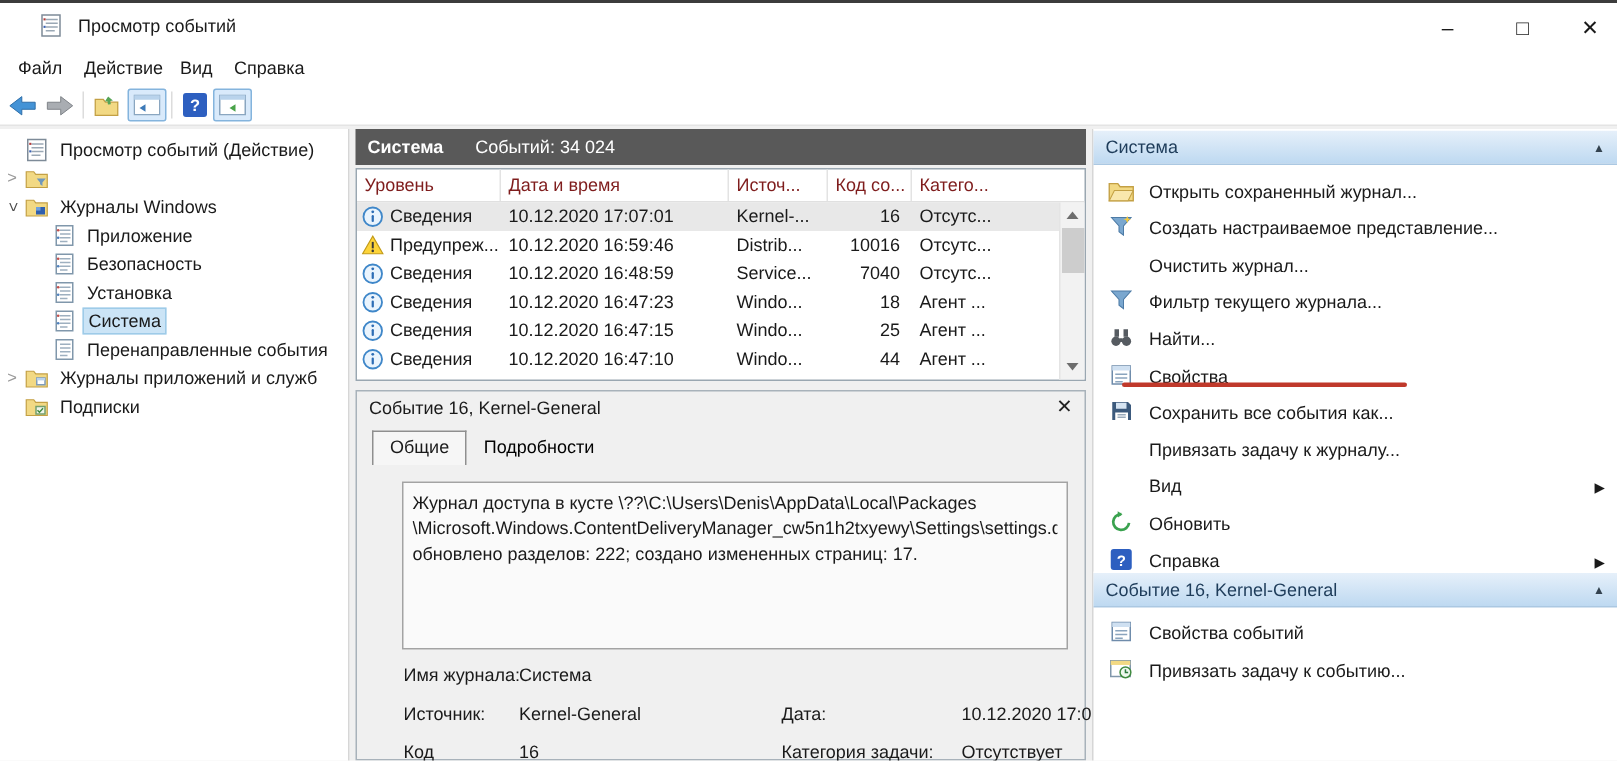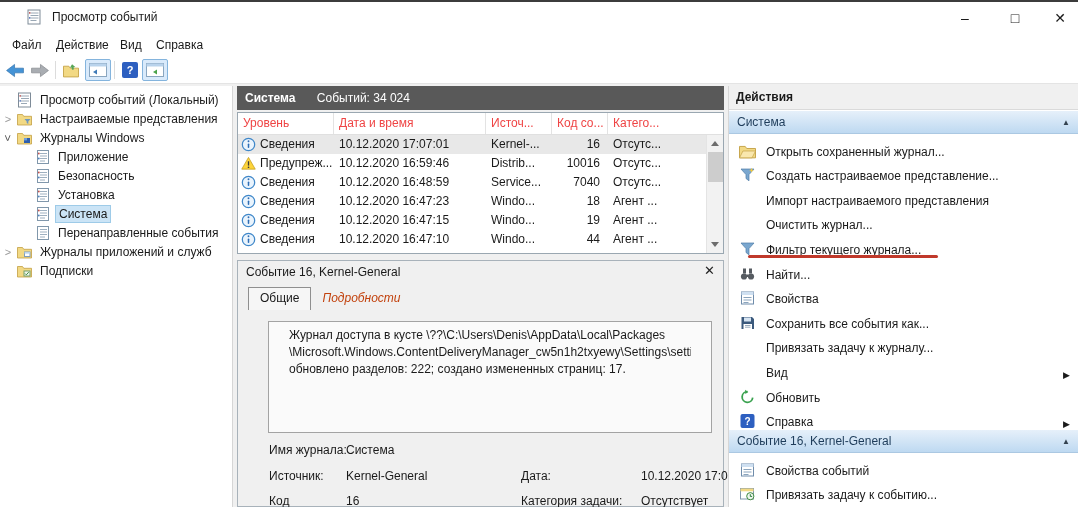--- a/index.html
+++ b/index.html
@@ -35,21 +35,21 @@
   .ticon { width:17px; height:16px; flex:0 0 17px; margin-right:4px; }
   .tlabel { padding:1px 3px; }
   .tlabel.sel { background:#cbe4f6; border:1px solid #9ecbe8; } .ind2 { width:34px; flex:0 0 34px; }
 
   
   #main { left:237px; top:2px; width:487px; height:421px; }
   #main-header { left:0; top:0; width:487px; height:24px; background:#595959; color:#fff; line-height:24px; }
   #main-title { margin-left:8px; font-weight:bold; }
   #main-count { margin-left:18px; }
   #listview { left:0; top:26px; width:487px; height:142px; background:#fff; border:1px solid #9aa7b1; }
-  #lv-header { display:flex; height:22px; border-bottom:1px solid #e0e0e0; color:#ef4444; }
+  #lv-header { display:flex; height:22px; border-bottom:1px solid #e0e0e0; color:#7f1d1d; }
   .hcell { line-height:21px; padding-left:5px; border-right:1px solid #e3e3e3; }
   .c-level { width:96px; } .c-date { width:152px; } .c-src { width:66px; }
   .c-code { width:56px; } .c-cat { flex:1; border-right:none; }
   .hcell.c-code { text-align:left; }
   #lv-rows { margin-right:17px; }
   .lrow { display:flex; height:19px; line-height:19px; align-items:center; }
   .lrow.sel { background:#e8e8e8; }
   .cell { white-space:nowrap; overflow:hidden; }
   .cell.c-level { display:flex; align-items:center; padding-left:3px; }
   .cell.c-date,.cell.c-src { padding-left:5px; }
@@ -62,22 +62,22 @@
   #scr-dn { bottom:6px; border-left:4px solid transparent; border-right:4px solid transparent; border-top:5px solid #6d6d6d; }
   #scr-thumb { position:absolute; left:1px; top:17px; width:15px; height:30px; background:#cdcdcd; }
 
   
   #preview { left:0; top:174px; width:487px; height:247px; background:#f0f0f0; border:1px solid #a8b2ba; }
   #pv-title { left:8px; top:4px; color:#1a1a1a; }
   #pv-close { right:8px; top:2px; font-weight:bold; font-size:13px; color:#222; cursor:default; }
   #pv-tabs { left:10px; top:26px; height:23px; display:flex; }
   .tab { padding:3px 11px 0 11px; height:23px; }
   .tab.active { background:#f6f6f6; border:1px solid #8f8f8f; border-bottom:none; }
-  .tab.inactive { margin-top:2px; padding-top:2px; color:#c2410c;font-style:italic; }
-  #pv-text { left:30px; top:60px; width:444px; height:112px; background:#fafafa; border:1px solid #a3a3a3; padding:5px 20px; overflow:hidden; }
+  .tab.inactive { margin-top:2px; padding-top:2px; color:#000000; }
+  #pv-text { left:30px; top:60px; width:444px; height:112px; background:#fafafa; border:1px solid #a3a3a3; padding:5px 6px; overflow:hidden; }
   .pv-line { white-space:nowrap; overflow:hidden; line-height:17px; }
   .fld { position:absolute; white-space:nowrap; }
   .fr1 { top:182px; } .fr2 { top:208px; } .fr3 { top:233px; }
   .fc1 { left:31px; } .fc2 { left:108px; } .fc3 { left:283px; } .fc4 { left:403px; }
 
   
   #actions { left:728px; top:2px; width:350px; height:423px; background:#fff; border-left:1px solid #d6d6d6; }
   #actions-header { height:24px; background:#f0f0f0; border-bottom:1px solid #dadada; font-weight:bold; line-height:23px; padding-left:7px; }
   .sect-header { height:24px; background:linear-gradient(#e6f0fa,#bed9f1); border-top:1px solid #fff; border-bottom:1px solid #abc8e2; color:#1e3c5a; line-height:23px; padding:0 8px; display:flex; }
   .sect-header .stitle { flex:1; }
@@ -178,31 +178,30 @@
       <div class="tree-row">
         <span class="tw"></span>
         <span class="ticon">
             <svg viewBox="0 0 16 16">
               <rect x="2" y="1" width="12" height="14" fill="#fff" stroke="#7e8b98"></rect>
               <path d="M4.5 4h8M4.5 6.5h8M4.5 9h8M4.5 11.5h6" stroke="#9aa8b5"></path>
               <rect x="3" y="3.2" width="1.4" height="1.4" fill="#b23b3b"></rect>
               <rect x="3" y="8.2" width="1.4" height="1.4" fill="#3b62b2"></rect>
             </svg>
           </span>
-        <span class="tlabel">Просмотр событий (Локальный)</span>
+        <span class="tlabel">Просмотр событий (Действие)</span>
       </div>
       <div class="tree-row">
         <span class="tw">&gt;</span>
         <span class="ticon">
             <svg viewBox="0 0 16 16">
               <path d="M1 3.5h5l1.3 1.8H15V14H1z" fill="#f2d984" stroke="#c3a044" stroke-width="0.8"></path>
               <path d="M8 8h6l-2.2 2.6V13l-1.6-1.1v-1.3z" fill="#6f98bd"></path>
             </svg>
           </span>
-        <span class="tlabel">Настраиваемые представления</span>
       </div>
       <div class="tree-row">
         <span class="tw exp">&gt;</span>
         <span class="ticon">
             <svg viewBox="0 0 16 16">
               <path d="M1 3.5h5l1.3 1.8H15V14H1z" fill="#f2d984" stroke="#c3a044" stroke-width="0.8"></path>
               <rect x="7.5" y="8" width="6" height="5" fill="#2f5fae"></rect>
               <rect x="7.5" y="8" width="3" height="2.4" fill="#6fa0dd"></rect>
             </svg>
           </span>
@@ -375,21 +374,21 @@
                   <svg viewBox="0 0 16 16">
                     <circle cx="8" cy="8" r="6.6" fill="#eaf4fd" stroke="#3f87c9" stroke-width="1.3"></circle>
                     <rect x="7.2" y="6.8" width="1.6" height="5" rx="0.8" fill="#2d6db5"></rect>
                     <circle cx="8" cy="4.5" r="1" fill="#2d6db5"></circle>
                   </svg>
                 </span>
                 <span>Сведения</span>
               </div>
             <div class="cell c-date">10.12.2020 16:47:15</div>
             <div class="cell c-src">Windo...</div>
-            <div class="cell c-code">19</div>
+            <div class="cell c-code">25</div>
             <div class="cell c-cat">Агент ...</div>
           </div>
           <div class="lrow">
             <div class="cell c-level">
                 <span class="evicon">
                   <svg viewBox="0 0 16 16">
                     <circle cx="8" cy="8" r="6.6" fill="#eaf4fd" stroke="#3f87c9" stroke-width="1.3"></circle>
                     <rect x="7.2" y="6.8" width="1.6" height="5" rx="0.8" fill="#2d6db5"></rect>
                     <circle cx="8" cy="4.5" r="1" fill="#2d6db5"></circle>
                   </svg>
@@ -428,21 +427,20 @@
         <span class="fld fr2 fc3">Дата:</span>
         <span class="fld fr2 fc4">10.12.2020 17:07:</span>
         <span class="fld fr3 fc1">Код</span>
         <span class="fld fr3 fc2">16</span>
         <span class="fld fr3 fc3">Категория задачи:</span>
         <span class="fld fr3 fc4">Отсутствует</span>
       </div>
     </div>
 
     <div id="actions" class="ab">
-      <div id="actions-header">Действия</div>
 
       <div class="sect-header">
         <span class="stitle">Система</span>
         <span class="collapse-arrow">▲</span>
       </div>
 
       <div class="act-item">
         <span class="act-icon">
             <svg viewBox="0 0 16 14">
               <path d="M1 3h5l1.3 1.8H15V13H1z" fill="#f2d984" stroke="#c3a044" stroke-width="0.8"></path>
@@ -452,24 +450,20 @@
         <span class="act-label">Открыть сохраненный журнал...</span>
       </div>
       <div class="act-item">
         <span class="act-icon">
             <svg viewBox="0 0 16 16">
               <path d="M1.5 2h13l-5 5.6v6.2l-3-2.3V7.6z" fill="#7aa7cf" stroke="#4d7ba6" stroke-width="0.7"></path>
               <path d="M12 1l.8 1.8L14.6 3l-1.8.8L12 5.6l-.8-1.8L9.4 3l1.8-.2z" fill="#f4c93c"></path>
             </svg>
           </span>
         <span class="act-label">Создать настраиваемое представление...</span>
-      </div>
-      <div class="act-item">
-        <span class="act-icon"></span>
-        <span class="act-label">Импорт настраиваемого представления</span>
       </div>
       <div class="act-item">
         <span class="act-icon"></span>
         <span class="act-label">Очистить журнал...</span>
       </div>
       <div class="act-item">
         <span class="act-icon">
             <svg viewBox="0 0 16 16">
               <path d="M1.5 2h13l-5 5.6v6.2l-3-2.3V7.6z" fill="#7aa7cf" stroke="#4d7ba6" stroke-width="0.7"></path>
             </svg>

